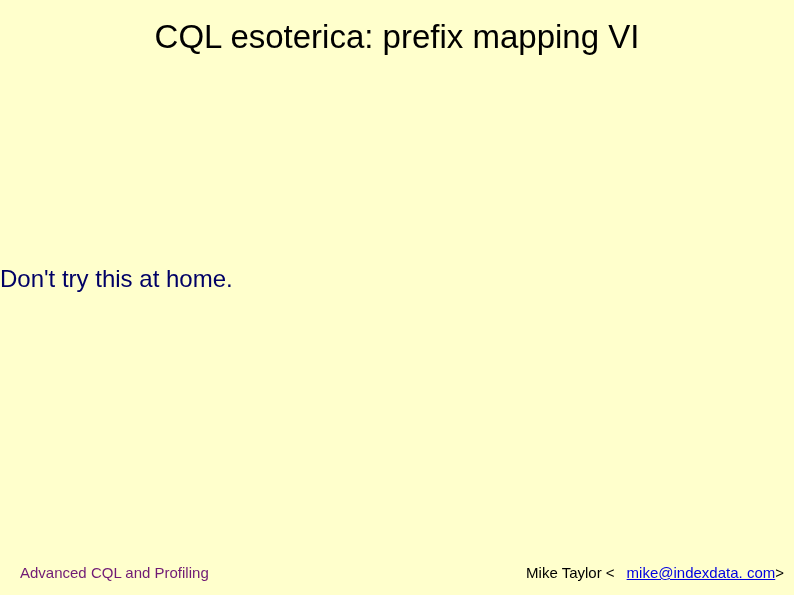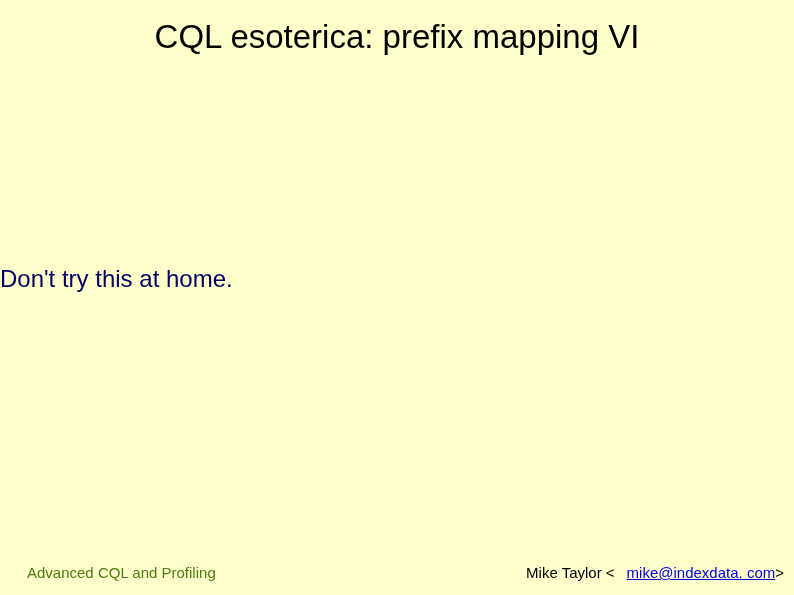--- a/index.html
+++ b/index.html
@@ -26,23 +26,23 @@
     top: 265px;
     left: 0;
     width: 100%;
     text-align: left;
     font-size: 24px;
     color: #000066;
   }
   .footer-left {
     position: absolute;
     bottom: 14px;
-    left: 27px;
+    left: 20px;
     font-size: 15px;
-    color: #4d7c0f;
+    color: #701a75;
   }
   .footer-right {
     position: absolute;
     bottom: 14px;
     right: 10px;
     font-size: 15px;
     color: #000;
   }
   .footer-right a {
     color: #0000e0;

